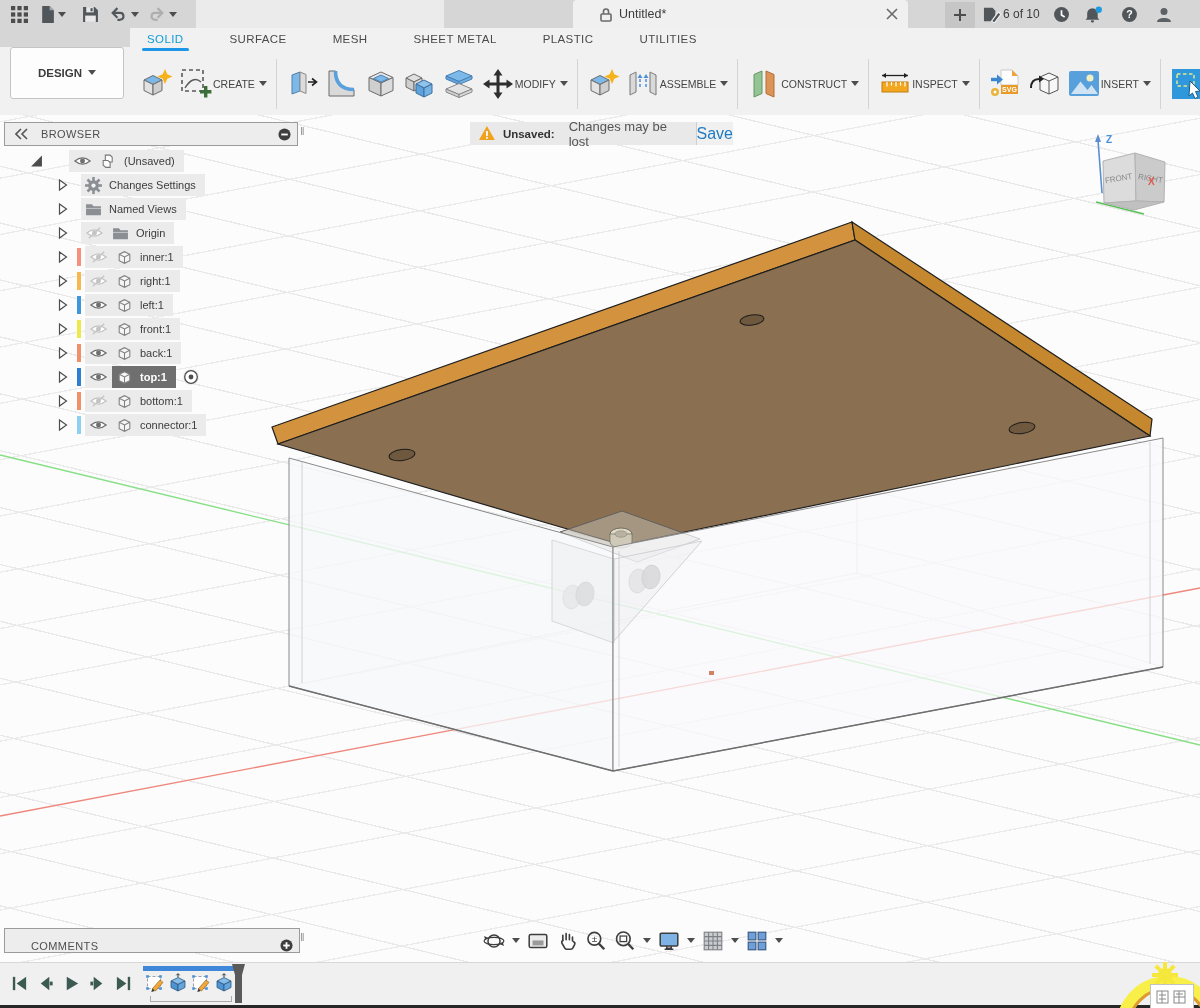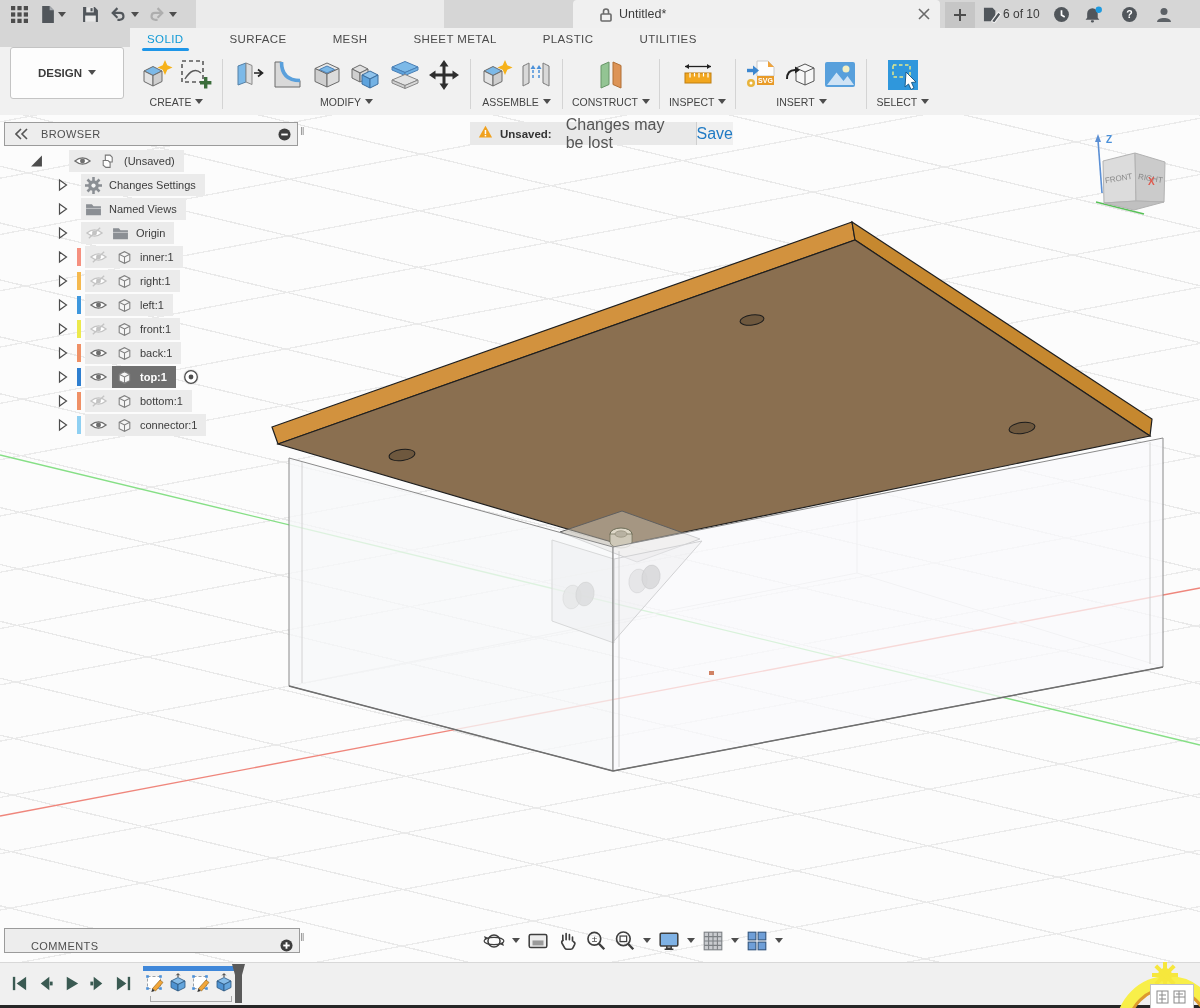--- a/index.html
+++ b/index.html
@@ -6,42 +6,42 @@
   #app{position:relative;width:1200px;height:1008px;overflow:hidden;background:#fcfcfc;
        font-family:"Liberation Sans",sans-serif;-webkit-font-smoothing:antialiased;}
   .abs{position:absolute;}
   svg{display:block;}
   .icon svg,.ticon svg,.caret svg,.navitem svg,.pbtn svg,.feat svg,.texp svg,.teye svg,.tico svg,.tact svg{width:100%;height:100%;}
 
   
   #titlebar{top:0;left:0;width:1200px;height:28px;background:#d6d6d6;}
   #titlebar .icon{position:absolute;top:6px;width:17px;height:17px;}
   #tb-spacer{left:196px;top:0;width:248px;height:28px;background:#ebebeb;}
-  #doc-tab{left:573px;top:0;width:367px;height:28px;background:#f0f0f0;border-radius:4px 4px 0 0;}
+  #doc-tab{left:573px;top:0;width:335px;height:28px;background:#f0f0f0;border-radius:4px 4px 0 0;}
   #doc-tab .lock{position:absolute;left:26px;top:7px;width:14px;height:15px;}
   #doc-title{position:absolute;left:46px;top:7px;font-size:12.5px;color:#3c3c3c;}
   #doc-close{position:absolute;right:10px;top:8px;width:12px;height:12px;}
   #newtab-btn{left:945px;top:2px;width:30px;height:26px;background:#c6c6c6;}
   #newtab-btn .icon{position:absolute;left:8px;top:6px;width:14px;height:14px;}
   #doc-counter{left:1003px;top:7px;font-size:12px;color:#3c3c3c;}
 
   
   #tabrow{top:28px;left:0;width:1200px;height:26px;background:#f1f1f1;}
   #tabrow-corner{left:0;top:0;width:130px;height:19px;background:#d6d6d6;}
   #tabs{position:absolute;left:145px;top:0;height:26px;display:flex;gap:42px;align-items:flex-start;}
   .tab{font-size:11.5px;letter-spacing:.4px;color:#4a4a4a;position:relative;padding:5px 2px 7px;cursor:default;}
   .tab.active{color:#119ad6;}
   .tab.active::after{content:"";position:absolute;left:-3px;right:-3px;bottom:1px;height:3px;background:#1e96e8;border-radius:2px;}
 
   
   #toolbar{top:54px;left:0;width:1200px;height:61px;background:#f1f1f1;border-bottom:1px solid #c9c9c9;}
   #design-btn{left:10px;top:47px;width:112px;height:50px;background:#fdfdfd;border:1px solid #c4c4c4;border-radius:3px;
       display:flex;align-items:center;justify-content:center;gap:6px;font-size:11.5px;font-weight:bold;color:#3c3c3c;z-index:5;}
   #tgroups{position:absolute;left:131px;top:0;height:60px;display:flex;align-items:stretch;}
-  .tgroup{display:flex;flex-direction:column;align-items:center;padding:0 9px;}
+  .tgroup{display:flex;flex-direction:row;align-items:center;padding:0 9px;}
   .ticons{display:flex;align-items:center;gap:5px;height:42px;}
   .ticon{width:34px;height:34px;}
   .tlabelrow{display:flex;align-items:center;gap:4px;margin-top:0px;}
   .tlabel2{font-size:10.5px;color:#444;}
   .caret{width:8px;height:6px;display:inline-block;}
   .tdivider{width:1px;background:#d4d4d4;margin:5px 0;}
 
   
   #viewport{top:115px;left:0;width:1200px;height:847px;
     background:
@@ -67,21 +67,21 @@
   .tpart.sel .tlabel{color:#fff;font-weight:bold;}
   .teye{width:19px;height:14px;}
   .tico{width:17px;height:17px;}
   .tlabel{font-size:11px;color:#3c3c3c;white-space:nowrap;padding-right:5px;}
   .tact{width:16px;height:16px;margin-left:5px;background:#ebebeb;border-radius:50%;}
 
   
   #unsaved-pill{left:470px;top:7px;width:263px;height:23px;background:#e9e9e9;display:flex;align-items:center;}
   #unsaved-pill .warn{width:19px;height:17px;margin:0 7px 0 8px;}
   #unsaved-label{font-size:11.5px;font-weight:bold;color:#333;}
-  #unsaved-msg{font-size:16px;color:#555;margin-left:14px;}
+  #unsaved-msg{font-size:13px;color:#555;margin-left:14px;}
   #unsaved-sep{width:1px;height:23px;background:#cfcfcf;margin-left:12px;}
   #save-btn{flex:1;text-align:center;font-size:16px;color:#1f7ac4;background:#f0f0f0;height:23px;line-height:23px;}
 
   
   #comments-bar{left:4px;top:813px;width:294px;height:23px;background:#ededed;border:1px solid #9b9b9b;
       display:flex;align-items:flex-end;}
   #comments-bar .panel-title{margin-left:26px;}
   #comments-bar .pright{margin-left:auto;width:13px;height:13px;margin-right:6px;}
 
   

